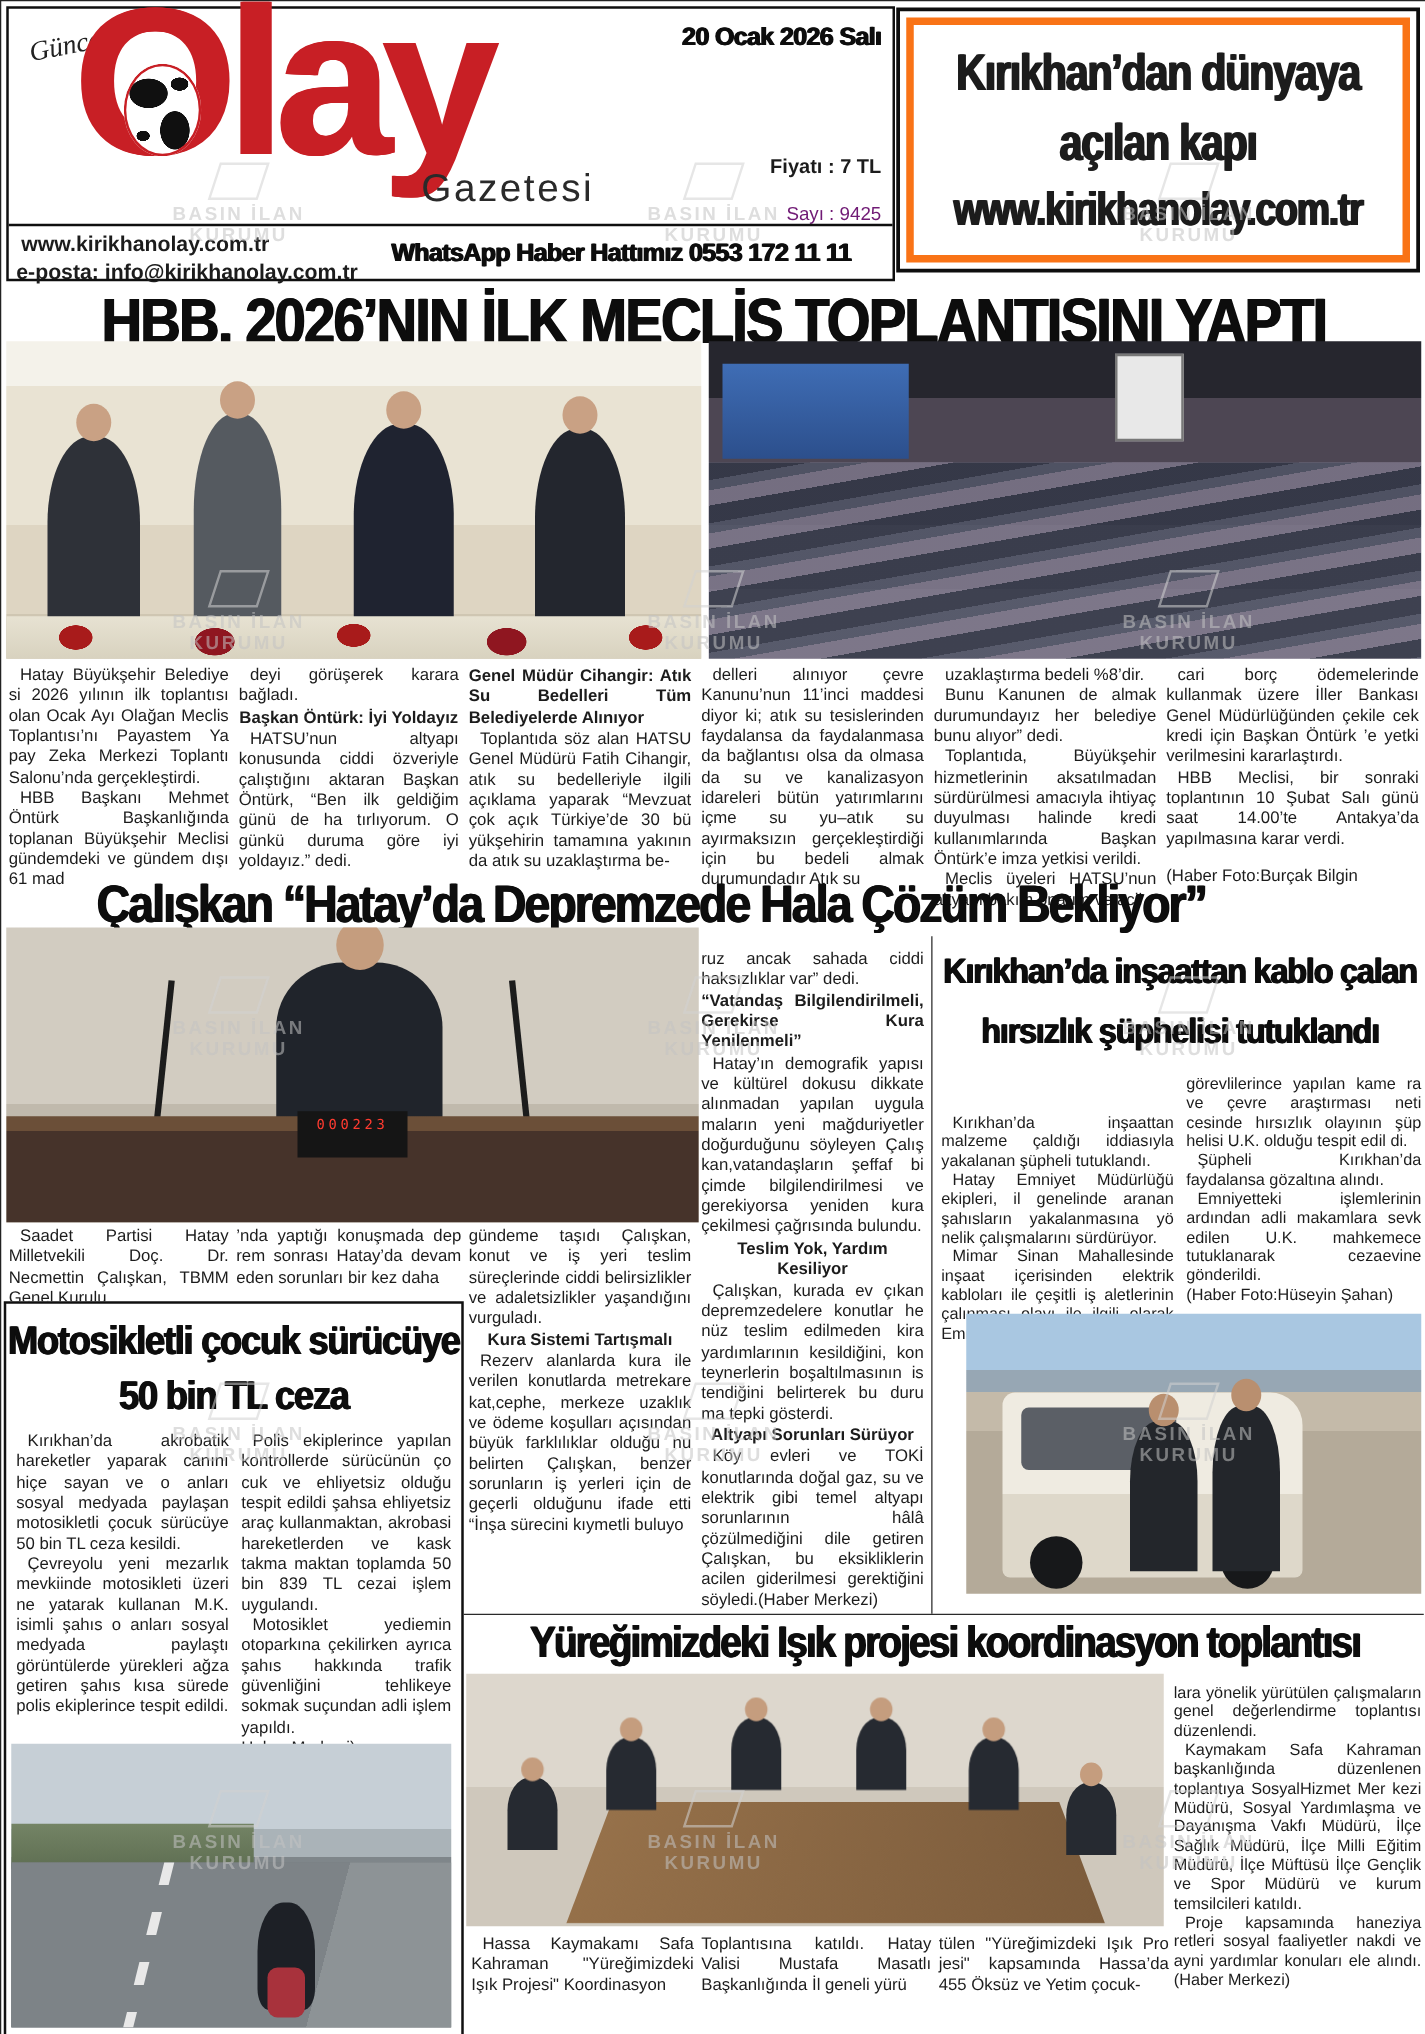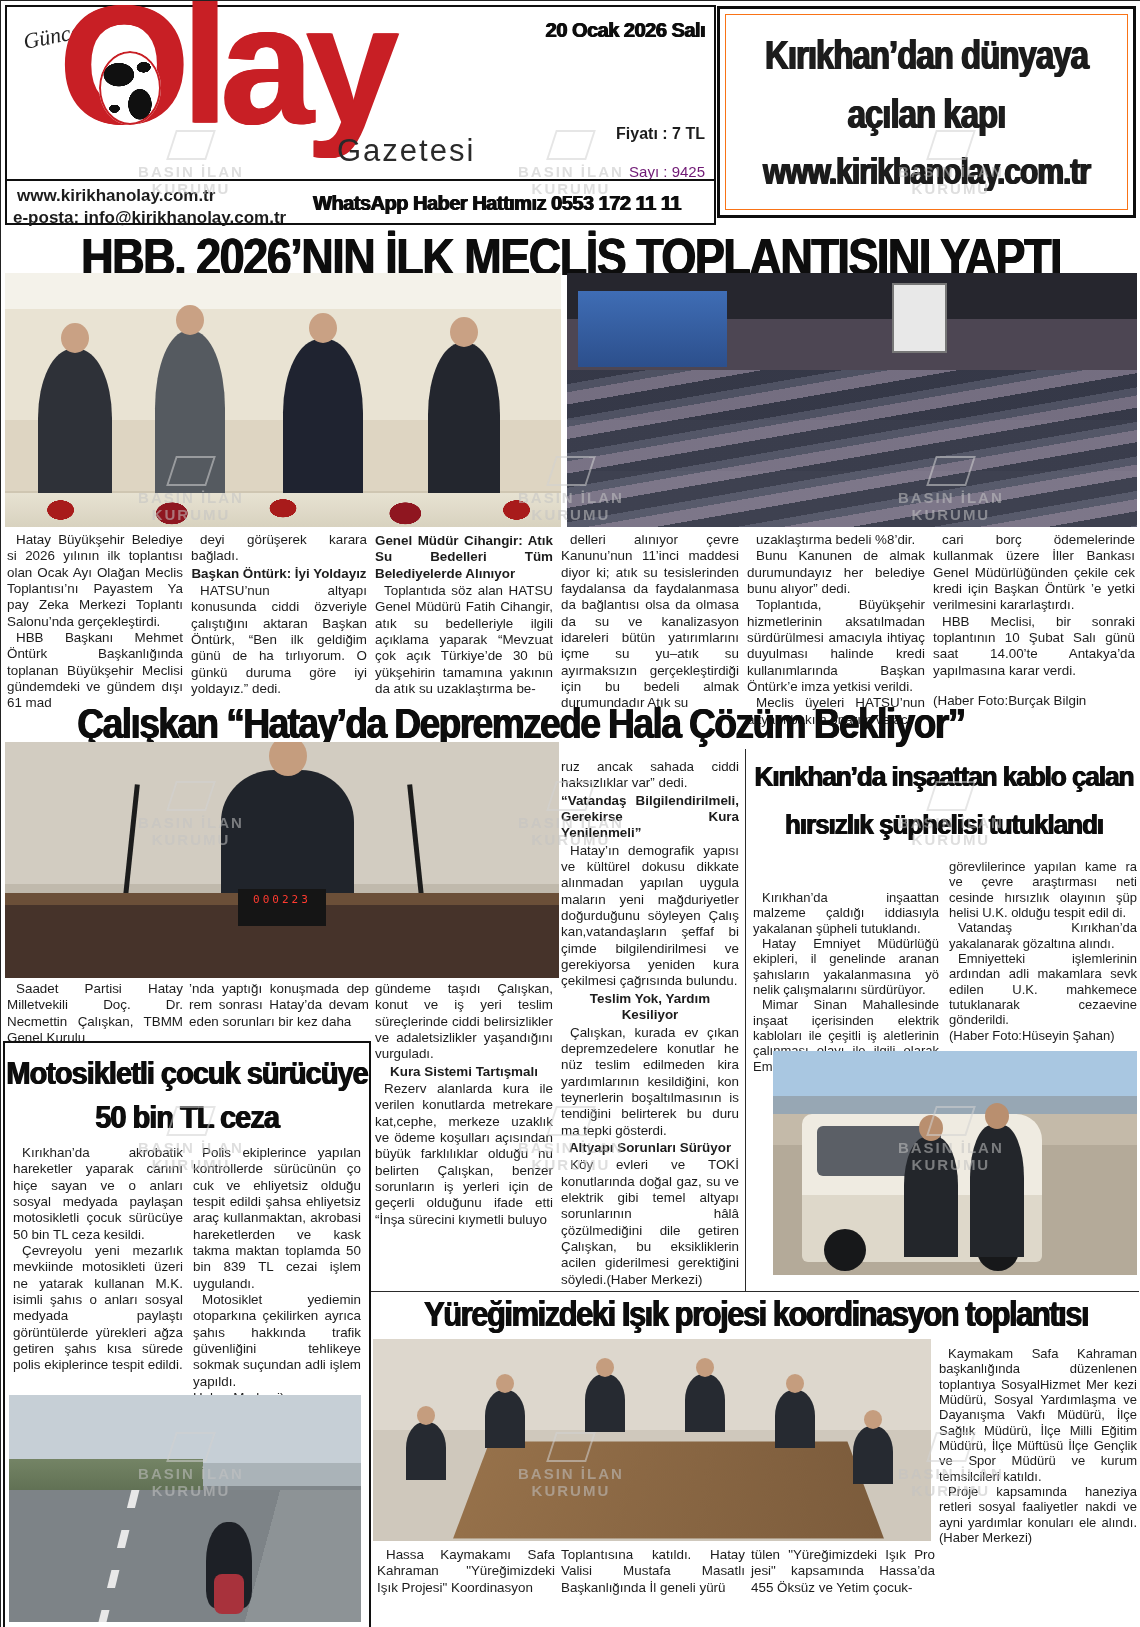--- a/index.html
+++ b/index.html
@@ -29,21 +29,21 @@
          box-shadow:0 0 0 2px #c81f25 inset;}
   .gazetesi{left:330px;top:126px;font-size:31px;color:#2a2a2a;letter-spacing:2px;}
   .hdate{left:470px;top:12px;width:228px;text-align:right;font-size:20px;font-weight:900;letter-spacing:-0.5px;}
   .fiyat{left:556px;top:118px;width:142px;text-align:right;font-size:16px;font-weight:bold;}
   .sayi{left:556px;top:156px;width:142px;text-align:right;font-size:15px;color:#701a75;}
   .hdr-bar{left:0;right:0;top:172px;bottom:0;border-top:2px solid #0f0f0f;}
   .site{left:10px;top:5px;font-size:17px;font-weight:bold;}
   .mail{left:6px;top:27px;font-size:17px;font-weight:bold;}
   .wa{left:306px;top:11px;font-size:20px;font-weight:900;letter-spacing:-0.5px;}
   #hdr-promo{left:716px;top:5px;width:419px;height:212px;border:3px solid #0d0d0d;padding:5px;box-sizing:border-box;background:#fff;}
-  #hdr-promo .inner{border:1px solid #f97316;height:100%;box-sizing:border-box;display:flex;flex-direction:column;justify-content:space-evenly;align-items:center;}
+  #hdr-promo .inner{border:6px solid #f97316;height:100%;box-sizing:border-box;display:flex;flex-direction:column;justify-content:space-evenly;align-items:center;}
   .promo-l{font-weight:900;font-size:33px;letter-spacing:-1px;transform:scaleY(1.25);white-space:nowrap;
            text-shadow:0.8px 0 currentColor,-0.8px 0 currentColor;}
   .promo-l3{font-size:30px;}
   
   .hl-main{left:0;top:227px;width:1140px;font-size:45px;}
   .hl-caliskan{left:2px;top:699px;width:1036px;font-size:37px;}
   .hl-hirsiz{left:748px;top:752px;width:390px;font-size:26px;line-height:44px;transform:scaleY(1.08);transform-origin:center top;letter-spacing:-1px;text-align:center;}
   .hl-isik{left:372px;top:1293px;width:766px;font-size:31px;}
   .hl-moto{left:0;width:100%;font-size:29px;line-height:40px;letter-spacing:-1px;text-align:center;transform:scaleY(1.1);transform-origin:center top;}
   
@@ -214,21 +214,21 @@
     <div>Kırıkhan’da inşaattan kablo çalan</div>
     <div>hırsızlık şüphelisi tutuklandı</div>
   </div>
   <div class="abs body-sm" style="left:752px;top:858px;width:186px;margin-top:31px;">
     <p class="bp">Kırıkhan’da inşaattan malzeme çaldığı iddiasıyla yakalanan şüpheli tutuklandı.</p>
     <p class="bp">Hatay Emniyet Müdürlüğü ekipleri, il genelinde aranan şahısların yakalanmasına yö nelik çalışmalarını sürdürüyor.</p>
     <p class="bp">Mimar Sinan Mahallesinde inşaat içerisinden elektrik kabloları ile çeşitli iş aletlerinin çalınması olayı ile ilgili olarak Emniyet Müdürlüğü</p>
   </div>
   <div class="abs body-sm" style="left:948px;top:858px;width:188px;">
     <p class="bp" style="text-indent:0;">görevlilerince yapılan kame ra ve çevre araştırması neti cesinde hırsızlık olayının şüp helisi U.K. olduğu tespit edil di.</p>
-    <p class="bp">Vatandaş Kırıkhan’da yakalanarak gözaltına alındı.</p>
+    <p class="bp">Şüpheli Kırıkhan’da faydalansa gözaltına alındı.</p>
     <p class="bp">Emniyetteki işlemlerinin ardından adli makamlara sevk edilen U.K. mahkemece tutuklanarak cezaevine gönderildi.</p>
     <p class="credit">(Haber Foto:Hüseyin Şahan)</p>
   </div>
   <div id="ph4" class="photo">
     <div class="van"></div>
     <div class="wheel" style="left:14%;"></div>
     <div class="wheel" style="left:56%;"></div>
     <div class="suspect" style="left:36%;"></div>
     <div class="suspect" style="left:54%;height:132px;"></div>
   </div>
@@ -269,20 +269,21 @@
   <div class="abs body-col" style="left:376px;top:1546px;width:178px;">
     <p class="bp">Hassa Kaymakamı Safa Kahraman "Yüreğimizdeki Işık Projesi" Koordinasyon</p>
   </div>
   <div class="abs body-col" style="left:560px;top:1546px;width:184px;">
     <p class="bp" style="text-indent:0;">Toplantısına katıldı. Hatay Valisi Mustafa Masatlı Başkanlığında İl geneli yürü</p>
   </div>
   <div class="abs body-col" style="left:750px;top:1546px;width:184px;">
     <p class="bp" style="text-indent:0;">tülen "Yüreğimizdeki Işık Pro jesi" kapsamında Hassa’da 455 Öksüz ve Yetim çocuk-</p>
   </div>
   <div class="abs body-sm" style="left:938px;top:1345px;width:198px;">
+    <p class="bp" style="text-indent:0;">lara yönelik yürütülen çalışmaların genel değerlendirme toplantısı düzenlendi.</p>
     <p class="bp">Kaymakam Safa Kahraman başkanlığında düzenlenen toplantıya SosyalHizmet Mer kezi Müdürü, Sosyal Yardımlaşma ve Dayanışma Vakfı Müdürü, İlçe Sağlık Müdürü, İlçe Milli Eğitim Müdürü, İlçe Müftüsü İlçe Gençlik ve Spor Müdürü ve kurum temsilcileri katıldı.</p>
     <p class="bp">Proje kapsamında haneziya retleri sosyal faaliyetler nakdi ve ayni yardımlar konuları ele alındı.(Haber Merkezi)</p>
   </div>
 
   <div id="wm">
     <div class="wm">
         <span>BASIN İLAN</span>
         <span>KURUMU</span>
       </div>
     <div class="wm">

